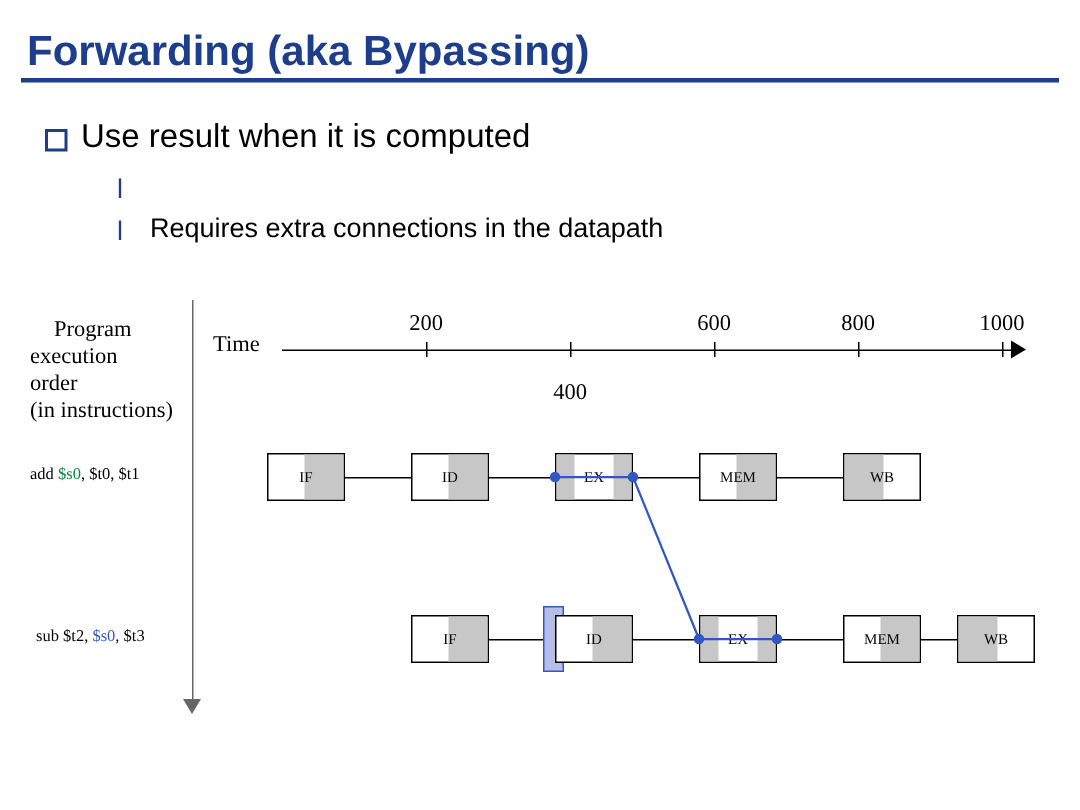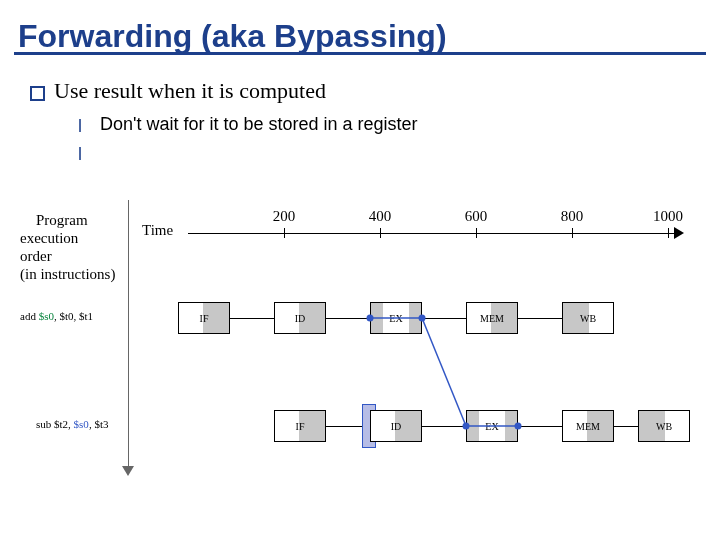--- a/index.html
+++ b/index.html
@@ -14,21 +14,21 @@
   }
   .slide {
     position: relative;
     width: 720px;
     height: 540px;
   }
   .title {
     position: absolute;
     left: 18px;
     top: 18px;
-    font-size: 32px;
+    font-size: 28px;
     font-weight: bold;
     color: #1d3f8b;
   }
   .title-rule {
     position: absolute;
     left: 14px;
     right: 14px;
     top: 52px;
     height: 0;
     border-bottom: 3px solid #1d3f8b;
@@ -39,21 +39,20 @@
     height: 11px;
     border: 2px solid #1d3f8b;
     background: #fff;
   }
   .text {
     position: absolute;
     color: #000;
   }
   .h1txt {
     font-size: 22px;
-    font-family: Liberation Serif, serif;
   }
   .subtxt {
     font-size: 18px;
   }
   .sub-bullet {
     position: absolute;
     font-size: 18px;
     color: #1d3f8b;
   }
   
@@ -184,56 +183,56 @@
 
 <div class="slide">
 
   <div class="title">Forwarding (aka Bypassing)</div>
   <div class="title-rule"></div>
 
   <div class="bullet-sq" style="left:30px; top:86px;"></div>
   <div class="text h1txt" style="left:54px; top:78px;">Use result when it is computed</div>
 
   <div class="sub-bullet" style="left:78px; top:116px;">l</div>
-  <div class="text subtxt" style="left:100px; top:114px;">Don't wait for it to be stored in a register</div>
 
   <div class="sub-bullet" style="left:78px; top:144px;">l</div>
+  <div class="text subtxt" style="left:100px; top:142px;">Requires extra connections in the datapath</div>
 
   <div class="diag">
 
     <div class="axis-label" style="left:0; top:12px;margin-left:16px;">Program</div>
     <div class="axis-label" style="left:0; top:30px;">execution</div>
     <div class="axis-label" style="left:0; top:48px;">order</div>
     <div class="axis-label" style="left:0; top:66px;">(in instructions)</div>
 
     <div class="vrule"></div>
     <div class="vrule-arrow"></div>
 
     <div class="axis-label" style="left:122px; top:22px;">Time</div>
     <div class="timeline"></div>
     <div class="timeline-arrow"></div>
 
     <div class="tick" style="left:264px;"></div>
     <div class="tick-label" style="left:264px;">200</div>
     <div class="tick" style="left:360px;"></div>
-    <div class="tick-label" style="left:360px;">400</div>
+    <div class="tick-label" style="left:360px;margin-top:46px;">400</div>
     <div class="tick" style="left:456px;"></div>
     <div class="tick-label" style="left:456px;">600</div>
     <div class="tick" style="left:552px;"></div>
     <div class="tick-label" style="left:552px;">800</div>
     <div class="tick" style="left:648px;"></div>
     <div class="tick-label" style="left:648px;">1000</div>
 
     <div class="instr" style="left:0; top:110px;">
       <span>add</span>
       <span> </span>
       <span class="hl-green">$s0</span><span>, </span><span>$t0</span><span>, </span><span>$t1</span>
     </div>
 
-    <div class="instr" style="left:16px; top:218px;">
+    <div class="instr" style="left:4px; top:218px;">
       <span>sub</span>
       <span> </span>
       <span>$t2</span><span>, </span><span class="hl-blue">$s0</span><span>, </span><span>$t3</span>
     </div>
 
     <div class="stage shade-right" style="left:158px; top:102px;">
         <div class="shade"></div>
         <div class="lbl">IF</div>
       </div>
     <div class="conn" style="left:210px; top:118px; width:44px;"></div>

